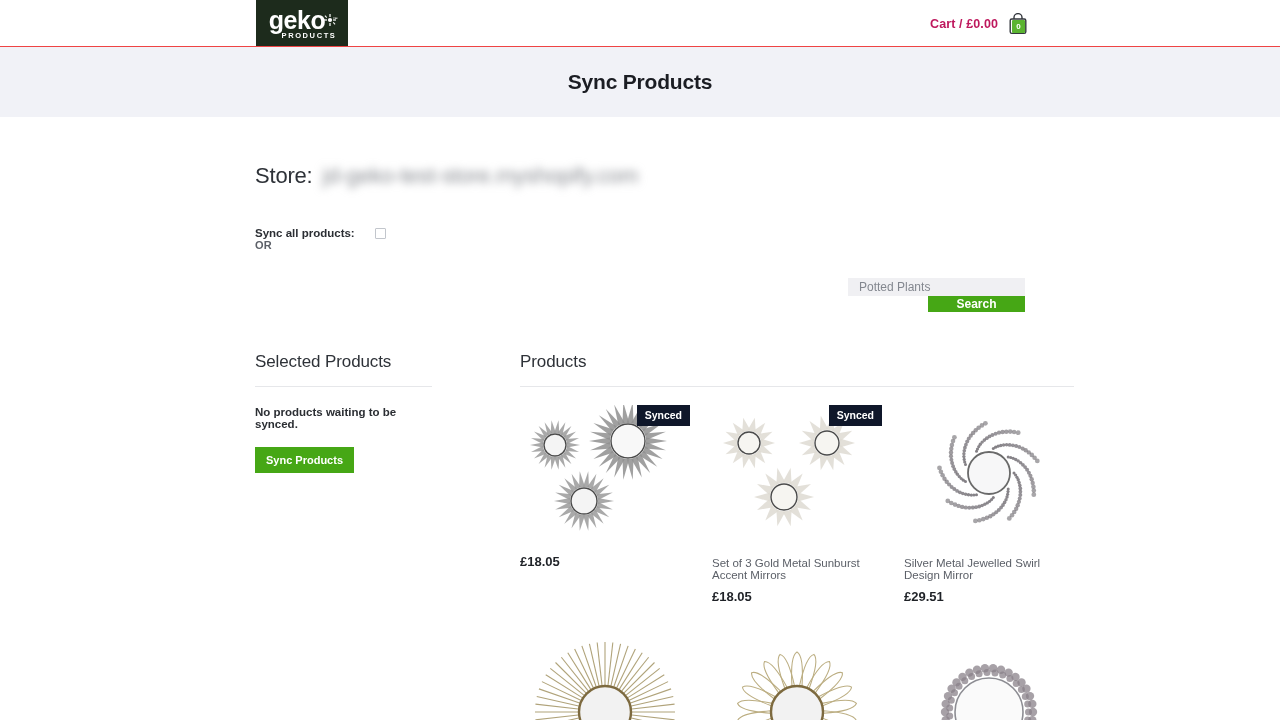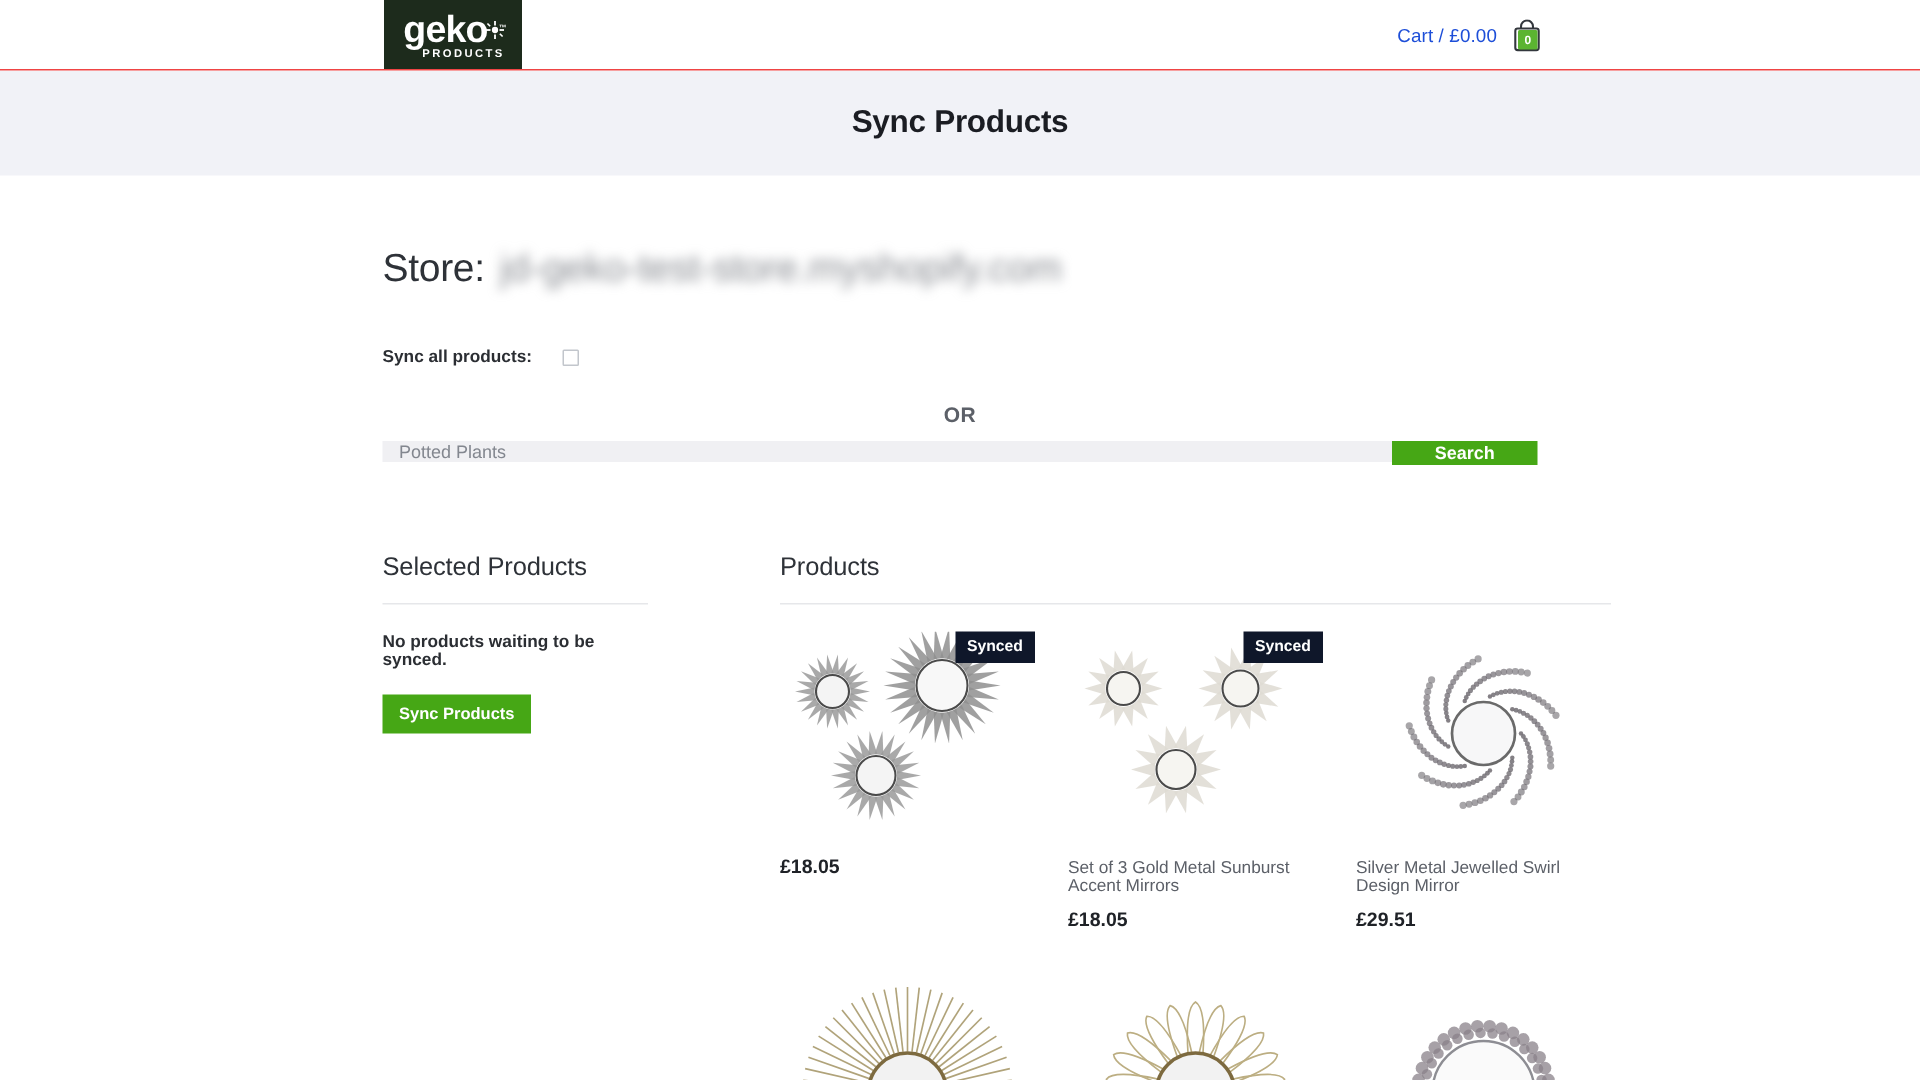--- a/index.html
+++ b/index.html
@@ -58,22 +58,22 @@
     margin-top: -1px;
     margin-left: 14px;
   }
   .cart {
     position: absolute;
     right: 252px; top: 13px;
     display: flex; align-items: center; gap: 10px;
   }
   .cart-text {
     font-size: 12.5px;
-    font-weight: 400;
-    color: #1d4ed8;
+    font-weight: 700;
+    color: #be185d;
     letter-spacing: 0.1px;
   }
   .cart-icon-wrap { position: relative; width: 20px; height: 22px; }
   .cart-badge {
     position: absolute;
     left: 4px; top: 7px;
     width: 13px; height: 13px;
     background: #5bb431;
     border-radius: 1px;
     color: #ffffff;
@@ -97,21 +97,21 @@
     letter-spacing: -0.2px;
   }
 
   
   .wrap {
     width: 770px;
     margin: 0 auto;
     padding-top: 46px;
   }
   .store-line {
-    font-size: 26px;
+    font-size: 22px;
     color: #2e3238;
     font-weight: 400;
     display: flex;
     align-items: center;
     gap: 10px;
     letter-spacing: -0.2px;
   }
   .store-value {
     color: #8a8d93;
     filter: blur(4px);
@@ -130,38 +130,37 @@
     color: #2b2e33;
   }
   .checkbox {
     width: 11px; height: 11px;
     border: 1px solid #c2c6cc;
     background: #ffffff;
     border-radius: 1px;
     display: inline-block;
   }
   .or-text {
-    margin-top: 24px;
-    font-size: 14px;
+    font-size: 11px;
     font-weight: 700;
     color: #5c6068;
     letter-spacing: 0.3px;
-    text-align: center;
   }
   .search-label {
     margin-top: 24px;
     font-size: 11.5px;
     font-weight: 700;
     color: #2b2e33;
   }
   .search-row {
-    margin-top: 10px;
+    margin-top: 27px;
     display: flex;
-    align-items: flex-start;
+    align-items: flex-end;
     height: 34px;
+    flex-direction: column;
   }
   .search-input {
     flex: 1;
     background: #f0f0f3;
     border: none;
     outline: none;
     padding: 0 11px;
     font-family: "Liberation Sans", sans-serif;
     font-size: 12px;
     color: #6e727a;

